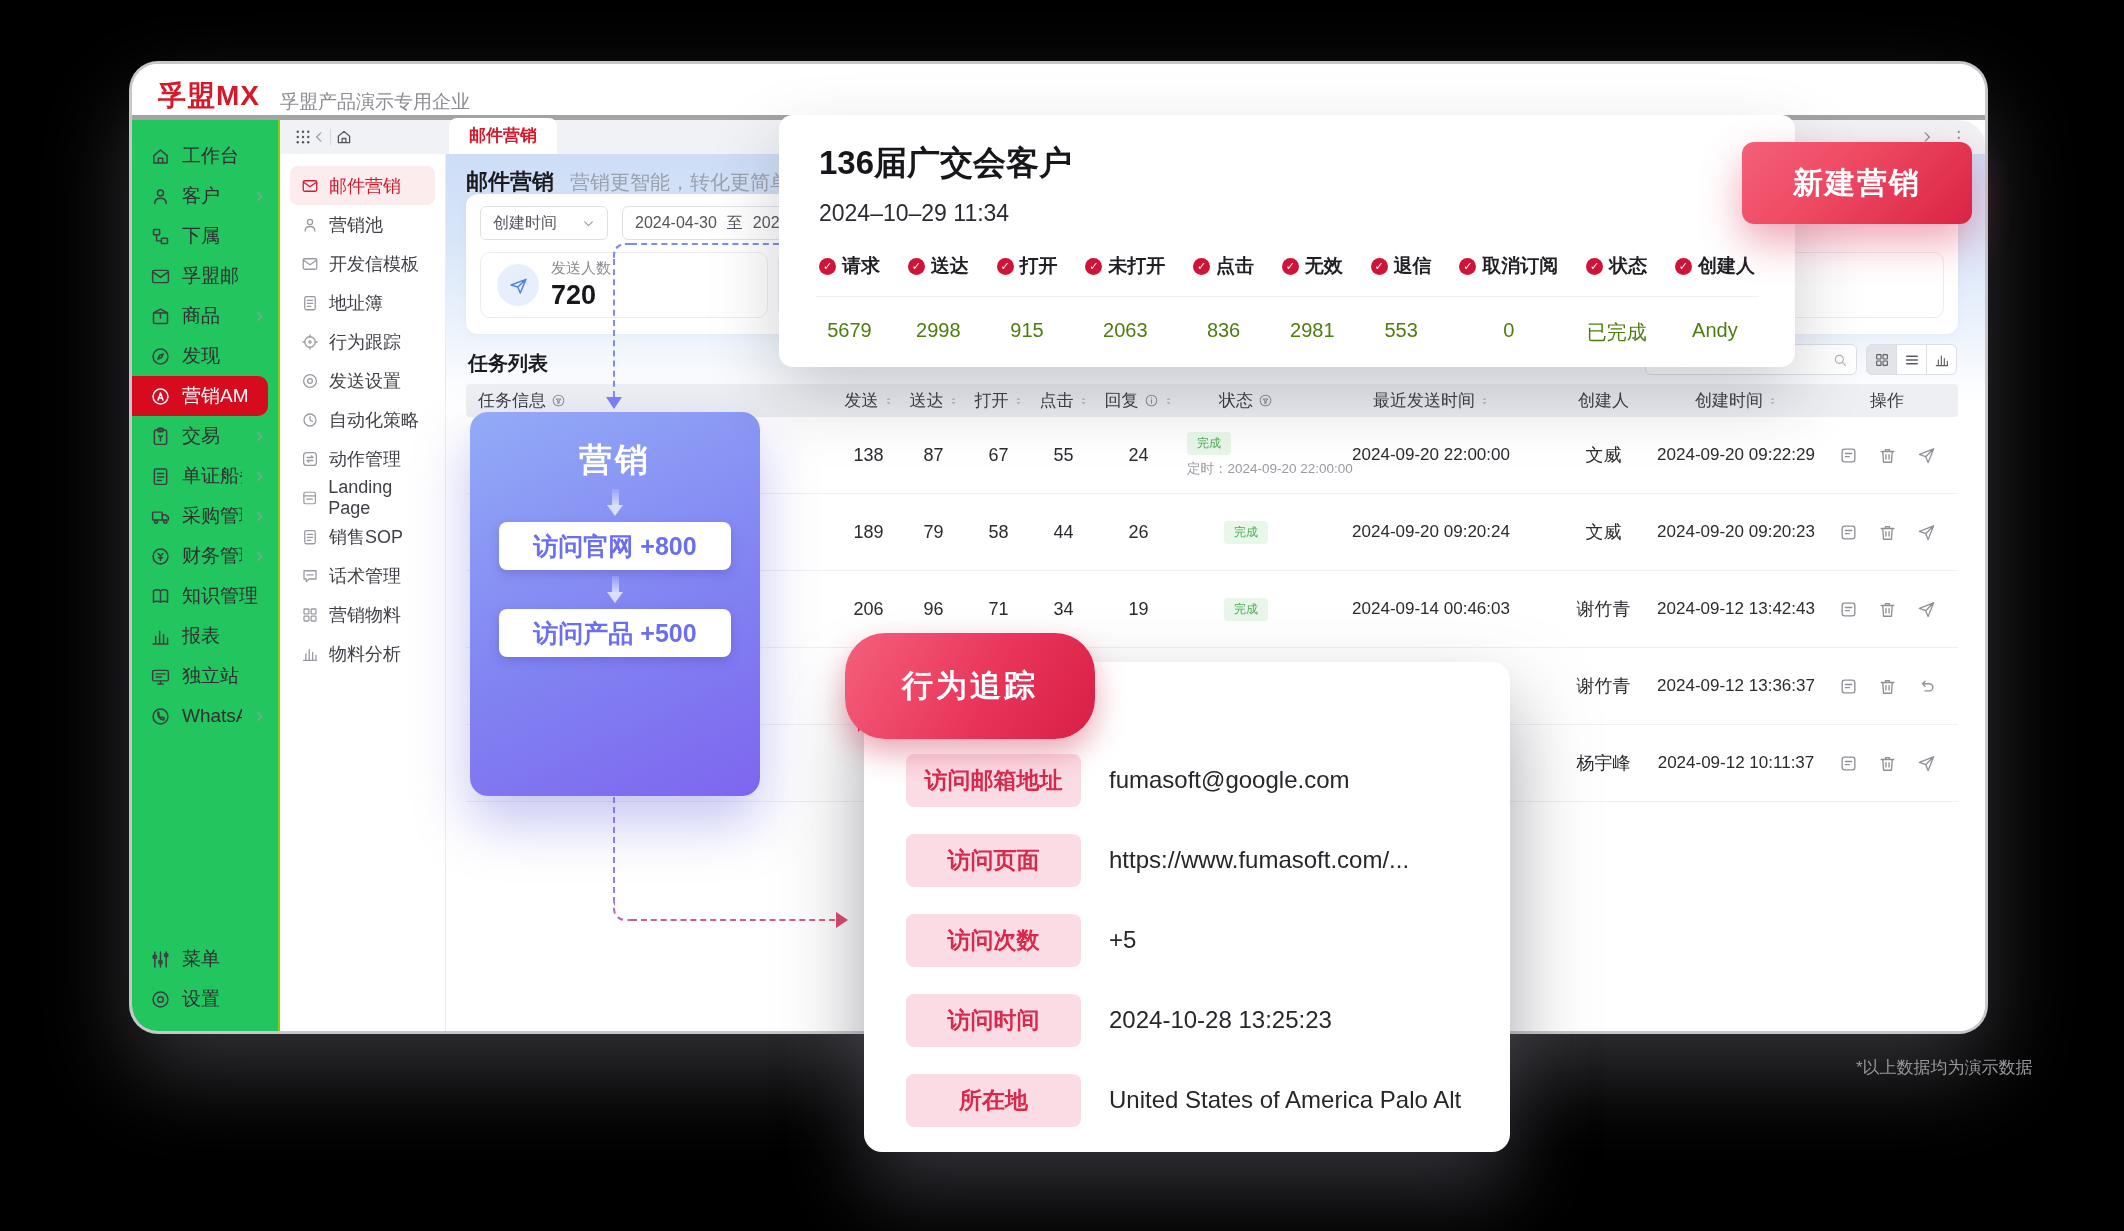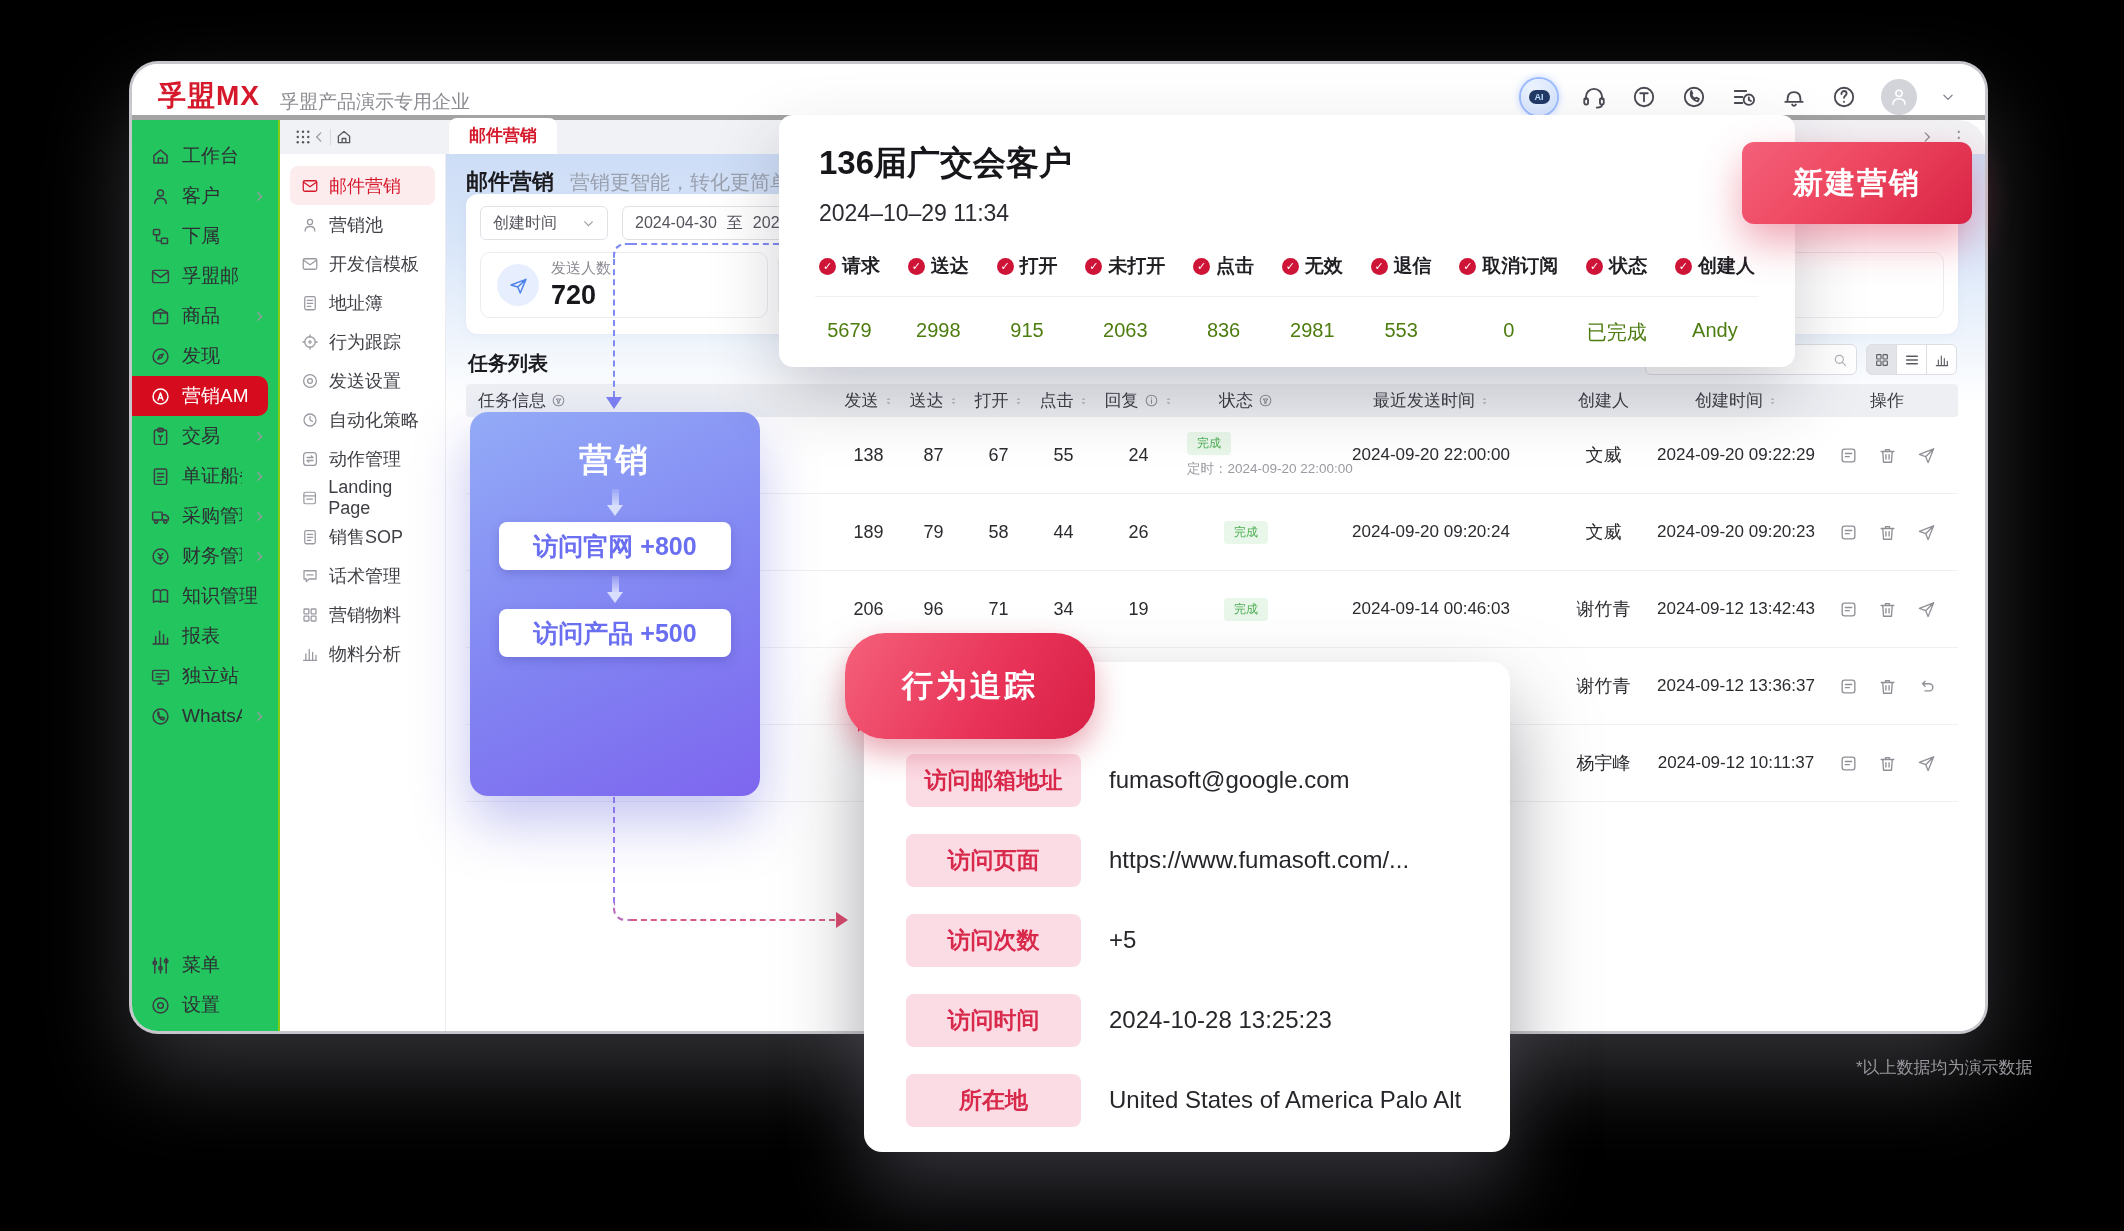--- a/index.html
+++ b/index.html
@@ -24,21 +24,21 @@
   
   #leftnav{position:absolute;left:0;top:56px;bottom:0;width:148px;background:#22c55e;border-right:2px solid #84cc16;
            border-radius:0 0 0 26px;padding-top:16px}
   .ni{height:40px;display:flex;align-items:center;gap:11px;padding:0 12px 0 18px;color:#2e2e34;font-size:19px;cursor:pointer}
   .ni .nl{white-space:nowrap;overflow:hidden}
   .ni svg{flex:0 0 auto}
   .nico{width:21px;height:21px;color:#3c3c43}
   .chev{width:13px;height:13px;color:#9a9aa2;margin-left:auto}
   .ni.active{background:#d60c1e;color:#fff;border-radius:0 10px 10px 0;margin-right:10px;padding-right:2px}
   .ni.active .nico{color:#fff}
-  #nav-bottom{position:absolute;bottom:6px;left:0;width:100%}
+  #nav-bottom{position:absolute;bottom:12px;left:0;width:100%}
   
   #strip{position:absolute;left:148px;top:56px;right:0;height:34px;background:#f1f2f5;display:flex;align-items:center;
          padding:0 18px 0 14px;border-radius:0 26px 0 0}
   .strip-ic{width:18px;height:18px;color:#55555c;cursor:pointer}
   .strip-sep{width:1px;height:16px;background:#d8d8de;margin:0 4px}
   #tab-active{margin-left:96px;background:#fff;border-radius:8px 8px 0 0;padding:6px 20px 7px;color:#d6182b;
               font-size:17px;font-weight:bold;align-self:flex-end;cursor:pointer}
   .strip-right{margin-left:auto;display:flex;align-items:center;gap:16px;color:#8b8b92;font-size:17px}
   
   #subnav{position:absolute;left:148px;top:90px;bottom:0;width:166px;background:#fff;border-right:1px solid #ededf1;padding-top:12px}
@@ -325,51 +325,20 @@
 </defs>
 </svg>
 
 <div id="stage">
 
   <div id="win">
 
     <div id="topbar">
       <span class="brand">孚盟MX</span>
       <span class="company">孚盟产品演示专用企业</span>
-      <div class="tb-icons">
-        <span class="ai-badge">
-            <span class="ai-pill">AI</span>
-          </span>
-        <svg class="ic tbi">
-            <use href="#i-headset"></use>
-          </svg>
-        <svg class="ic tbi">
-            <use href="#i-tcircle"></use>
-          </svg>
-        <svg class="ic tbi">
-            <use href="#i-phone"></use>
-          </svg>
-        <svg class="ic tbi">
-            <use href="#i-listclock"></use>
-          </svg>
-        <svg class="ic tbi">
-            <use href="#i-bell"></use>
-          </svg>
-        <svg class="ic tbi">
-            <use href="#i-quest"></use>
-          </svg>
-        <span class="avatar">
-            <svg class="ic" width="22" height="22">
-              <use href="#i-person"></use>
-            </svg>
-          </span>
-        <svg class="ic" width="14" height="14" style="color:#85858d">
-            <use href="#i-chevd"></use>
-          </svg>
-      </div>
     </div>
 
     <div id="leftnav">
       <div class="ni">
           <svg class="ic nico">
             <use href="#i-home"></use>
           </svg>
           <span class="nl">工作台</span>
         </div>
       <div class="ni">

